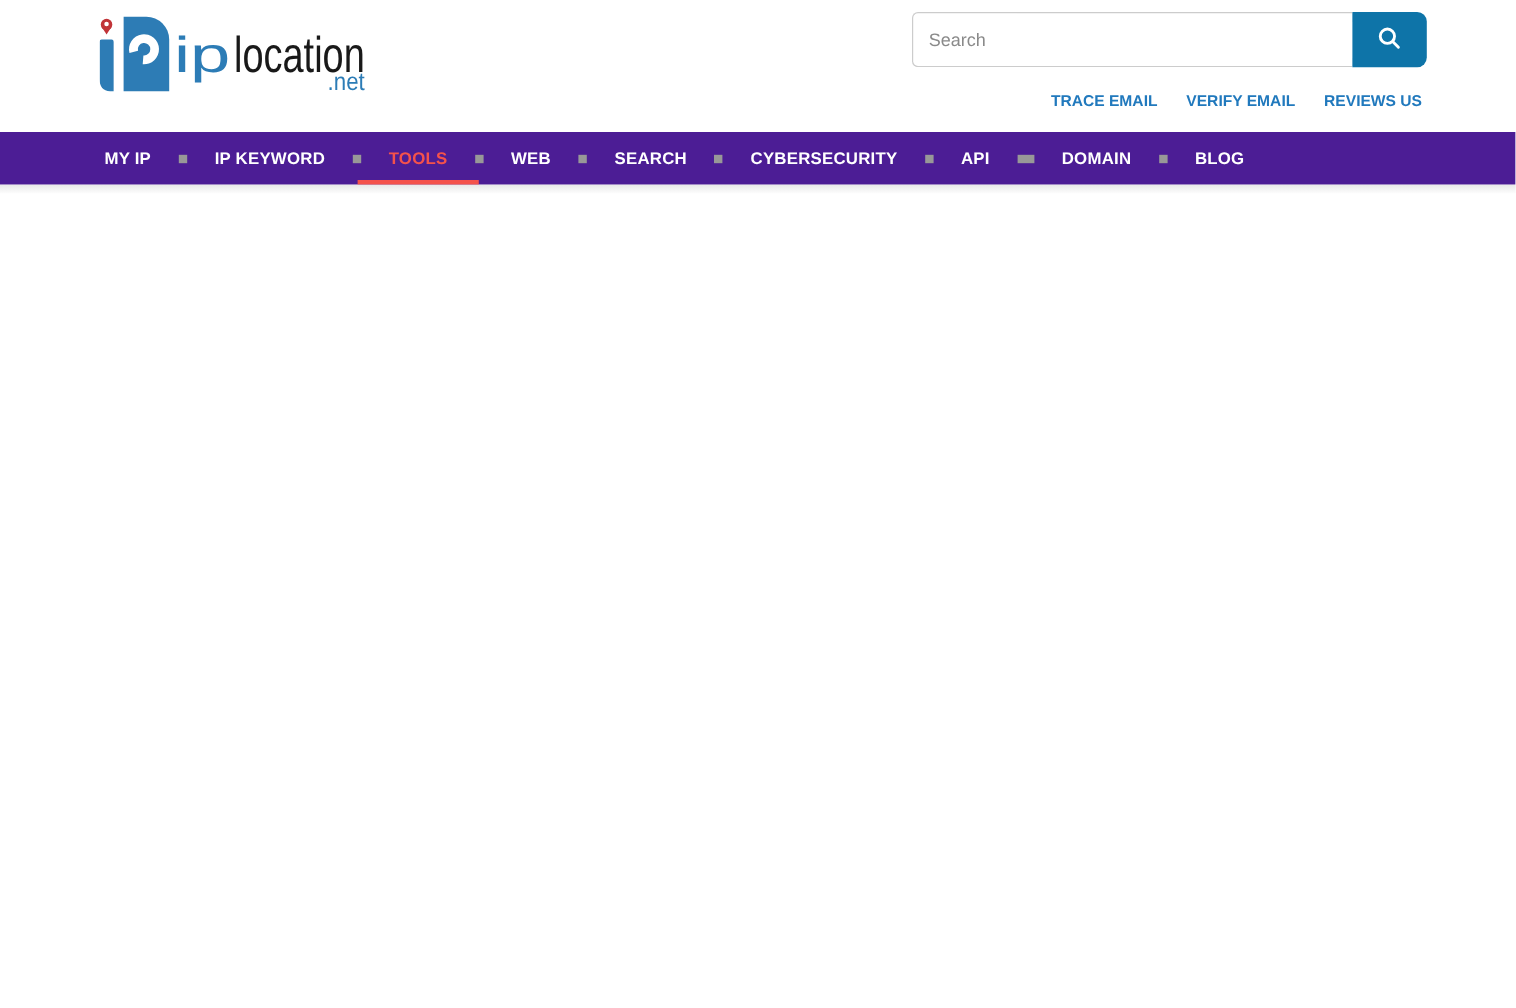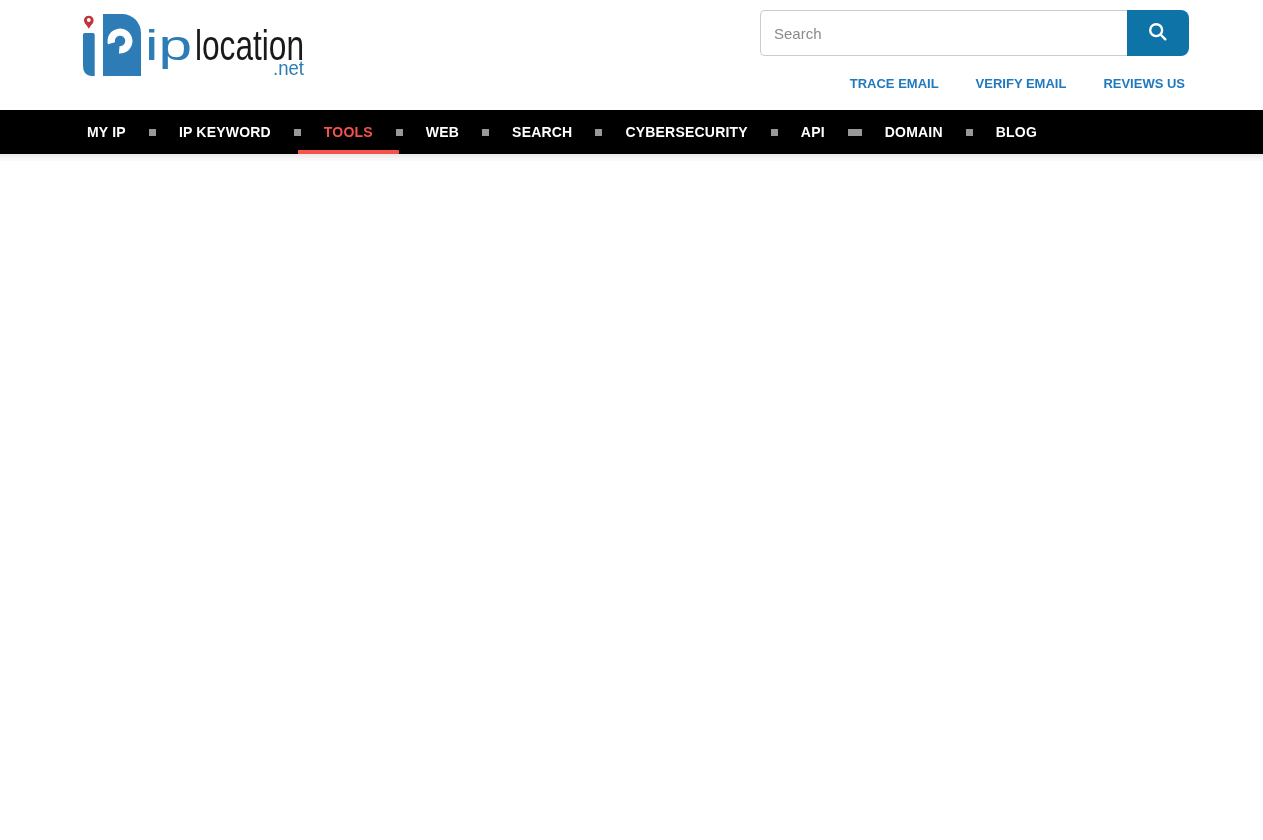--- a/index.html
+++ b/index.html
@@ -7,24 +7,24 @@
 a { text-decoration:none; }
 
 
 .header { position:relative; height:110px; background:#fff; }
 .logo { position:absolute; left:83px; top:10px; }
 .hsearch { position:absolute; left:760px; top:10px; width:429px; height:46px; display:flex; }
 .hsearch input { flex:1; border:1px solid #ccc; border-right:none; border-radius:5px 0 0 5px; padding:0 13px; font-size:15px; font-family:"Liberation Sans",sans-serif; color:#444; outline:none; }
 .hsearch input::placeholder { color:#8a8a8a; }
 .hsearch button { width:62px; background:#0e74a8; border:none; border-radius:0 8px 8px 0; cursor:pointer; }
 .hlinks { position:absolute; right:78px; top:76px; font-size:13px; font-weight:bold; }
-.hlinks a { color:#2179bd; margin-left:37px; }
-
-
-.nav { height:44px; background:#000000; }
+.hlinks a { color:#2179bd; margin-left:24px; }
+
+
+.nav { height:44px; background:#4c1d95; }
 .nav ul { display:flex; align-items:center; height:44px; list-style:none; padding-left:64px; }
 .nav li.it { height:44px; display:flex; align-items:center; position:relative; }
 .nav li.it a { color:#fff; font-size:14px; font-weight:bold; padding:0 23px; letter-spacing:0.2px; }
 .nav li.sep { width:7px; height:7px; background:#989898; }
 .nav li.sep:first-of-type { margin-left:-5px; margin-right:-3px; }
 .nav li.it.act a { color:#f4524b; }
 .nav li.it.act::after { content:""; position:absolute; left:-3px; right:-3px; bottom:0; height:4px; background:#f4524b; }
 
 
 .main { position:relative; width:1263px; }

